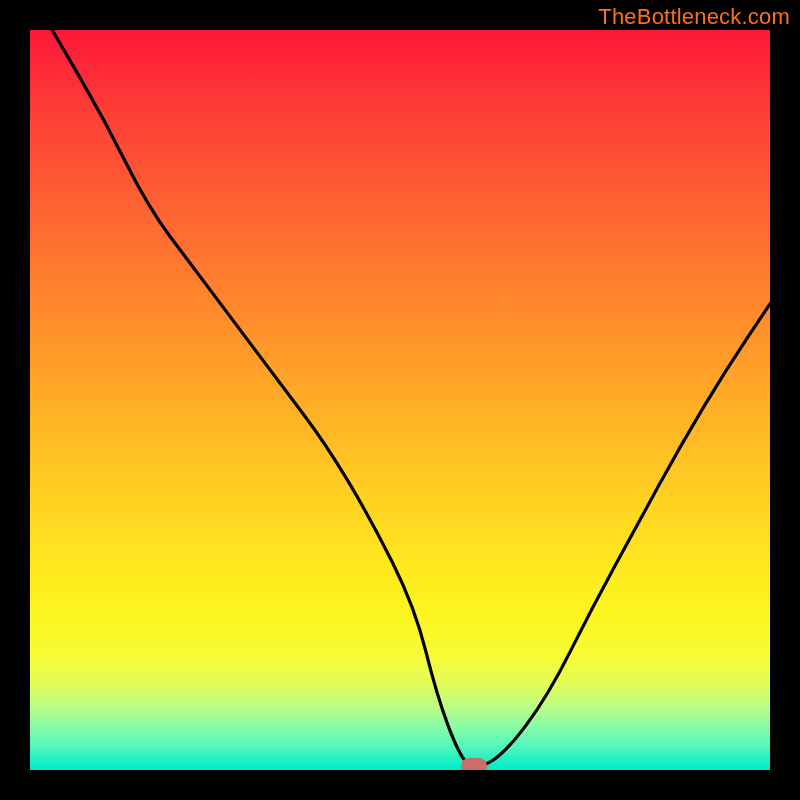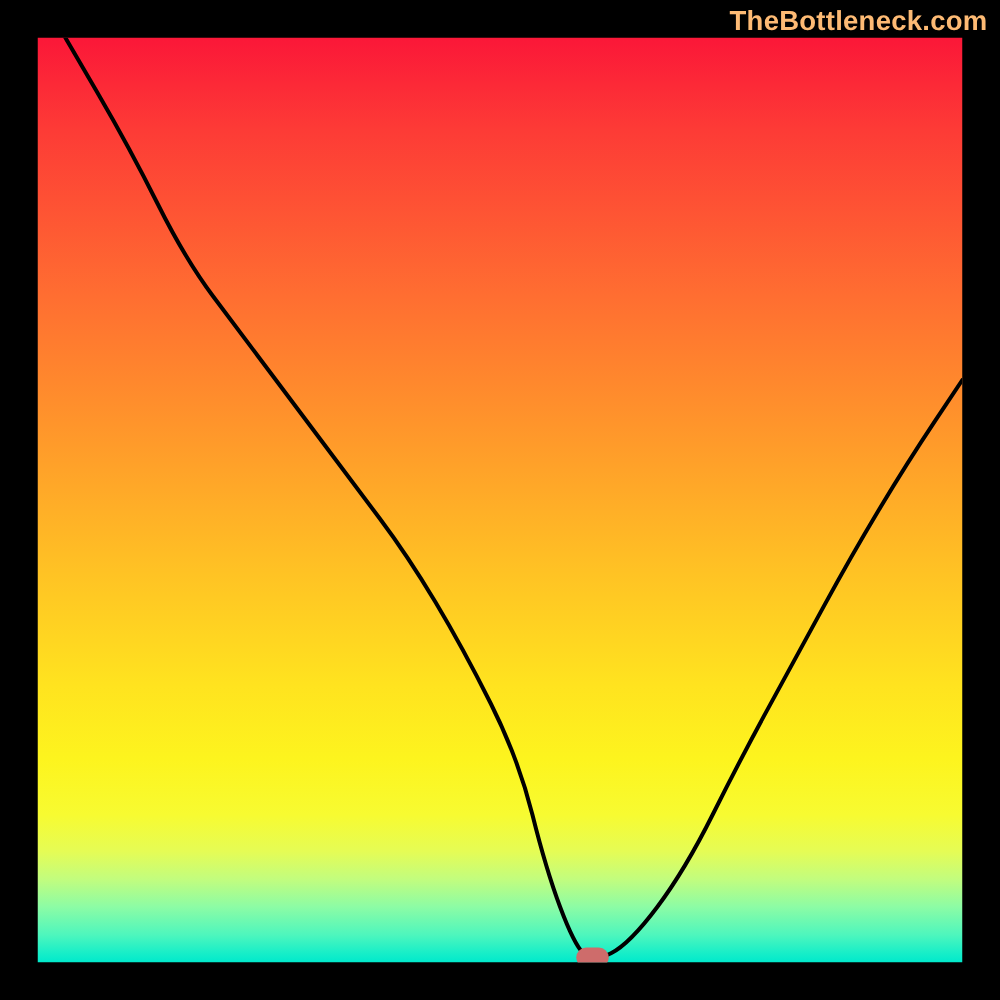--- a/index.html
+++ b/index.html
@@ -14,23 +14,23 @@
   .frame {
     position: relative;
     width: 800px;
     height: 800px;
     background: #000;
   }
   .watermark {
     position: absolute;
     top: 4px;
     right: 10px;
-    color: #fdba74;
+    color: #f97316;
     font-size: 22px;
-    font-weight: 700;
+    font-weight: 400;
     letter-spacing: 0.2px;
     z-index: 40;
   }
   .plot-area {
     position: absolute;
     left: 30px;
     top: 30px;
     width: 740px;
     height: 740px;
     overflow: hidden;

